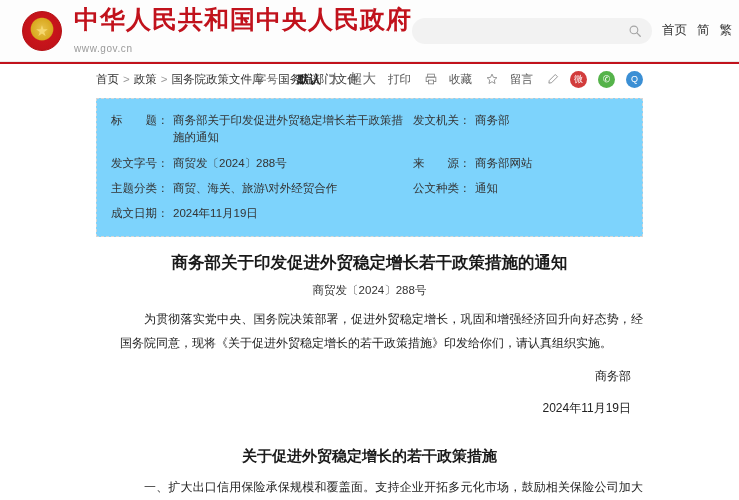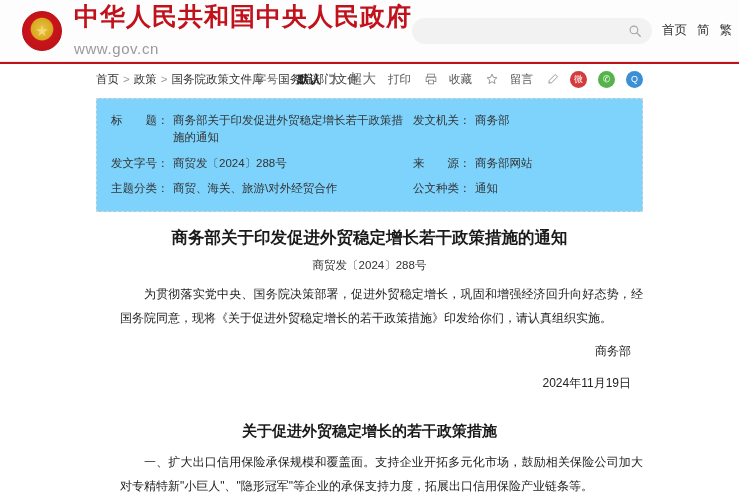--- a/index.html
+++ b/index.html
@@ -44,21 +44,21 @@
   .brand-title {
     font-family: "DejaVu Serif", "Liberation Serif", serif;
     font-size: 25px;
     font-weight: bold;
     color: #c1121c;
     letter-spacing: 1px;
     line-height: 1.05;
     white-space: nowrap;
   }
   .brand-sub {
-    font-size: 15px;
+    font-size: 10px;
     color: #9a9a9a;
     letter-spacing: 0.6px;
     margin-top: 9px;
     font-family: "Liberation Sans", sans-serif;
   }
   .search-wrap {
     flex: 1 1 auto;
     display: flex;
     justify-content: flex-end;
     padding-right: 10px;
@@ -283,20 +283,26 @@
         <td class="val">商贸发〔2024〕288号</td>
         <td class="lbl col2-lbl">来　　源：</td>
         <td class="val">商务部网站</td>
       </tr>
       <tr>
         <td class="lbl">主题分类：</td>
         <td class="val">商贸、海关、旅游\对外经贸合作</td>
         <td class="lbl col2-lbl">公文种类：</td>
         <td class="val">通知</td>
       </tr>
+      <tr>
+        <td class="lbl">成文日期：</td>
+        <td class="val">2024年11月19日</td>
+        <td class="lbl col2-lbl"></td>
+        <td class="val"></td>
+      </tr>
     </tbody>
       </table>
   </div>
 
   <div class="doc">
     <div class="doc-title">商务部关于印发促进外贸稳定增长若干政策措施的通知</div>
     <div class="doc-no">商贸发〔2024〕288号</div>
     <div class="p indent">为贯彻落实党中央、国务院决策部署，促进外贸稳定增长，巩固和增强经济回升向好态势，经国务院同意，现将《关于促进外贸稳定增长的若干政策措施》印发给你们，请认真组织实施。</div>
     <div class="sign">商务部</div>
     <div class="sign">2024年11月19日</div>

